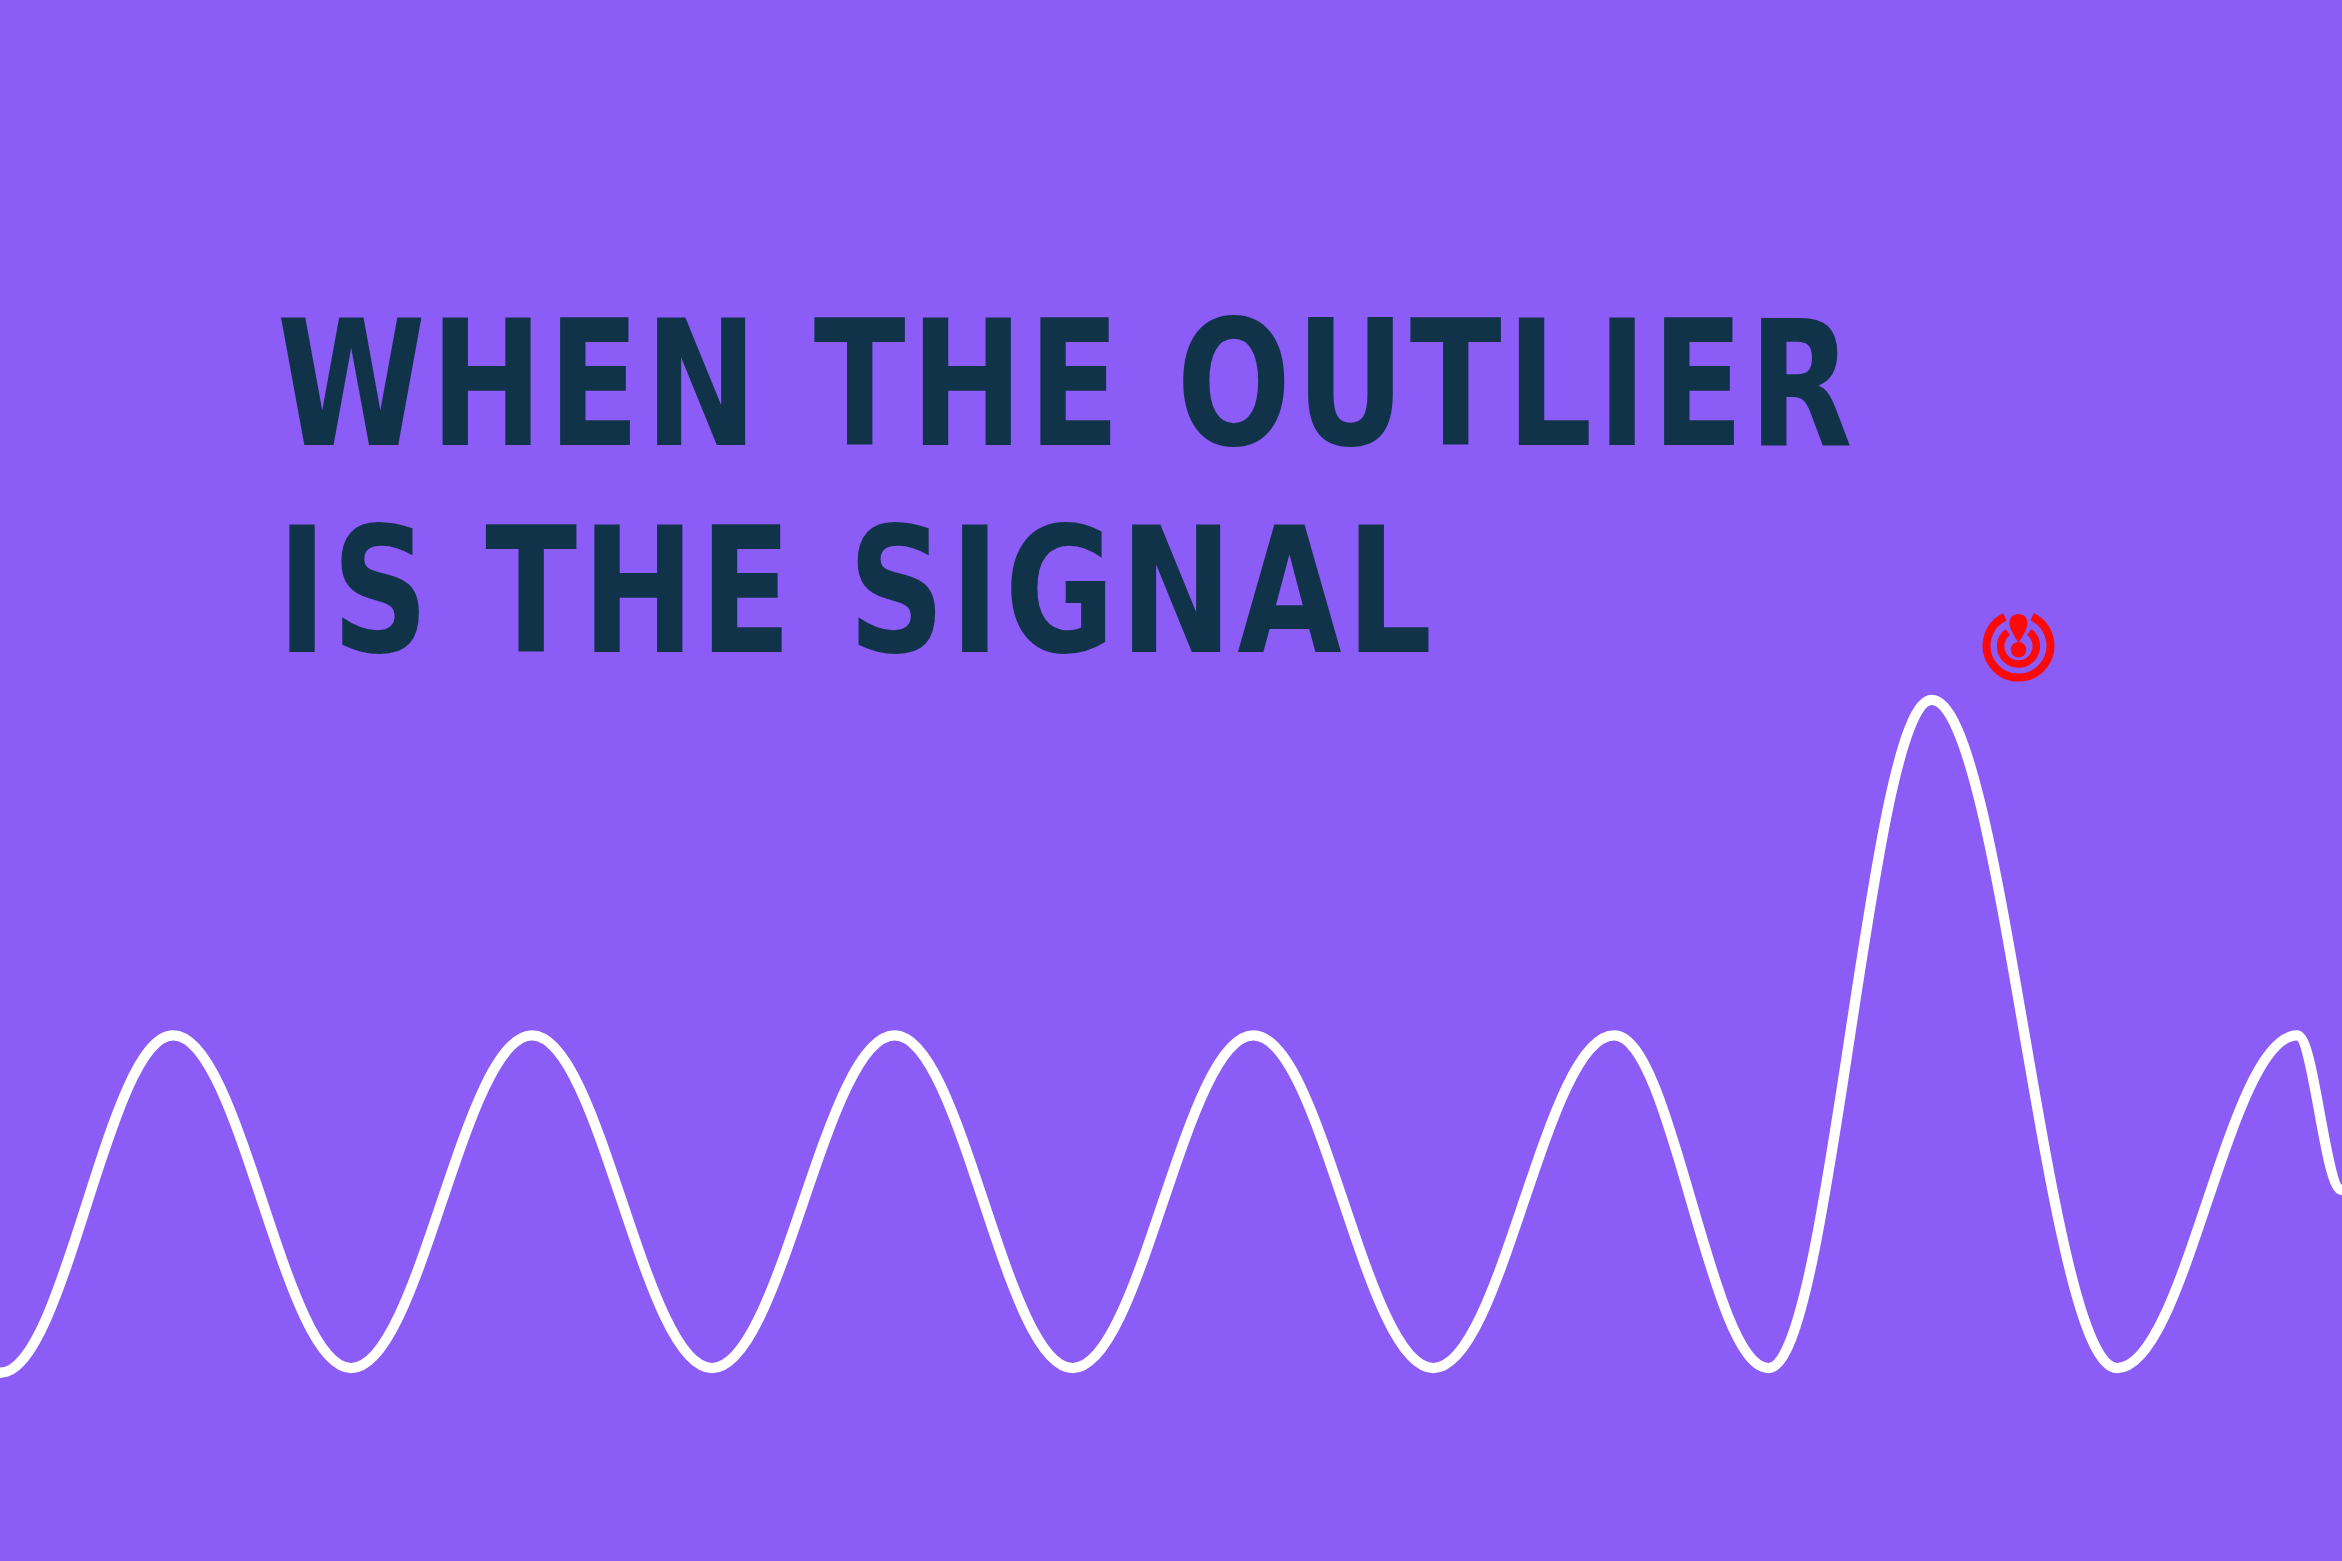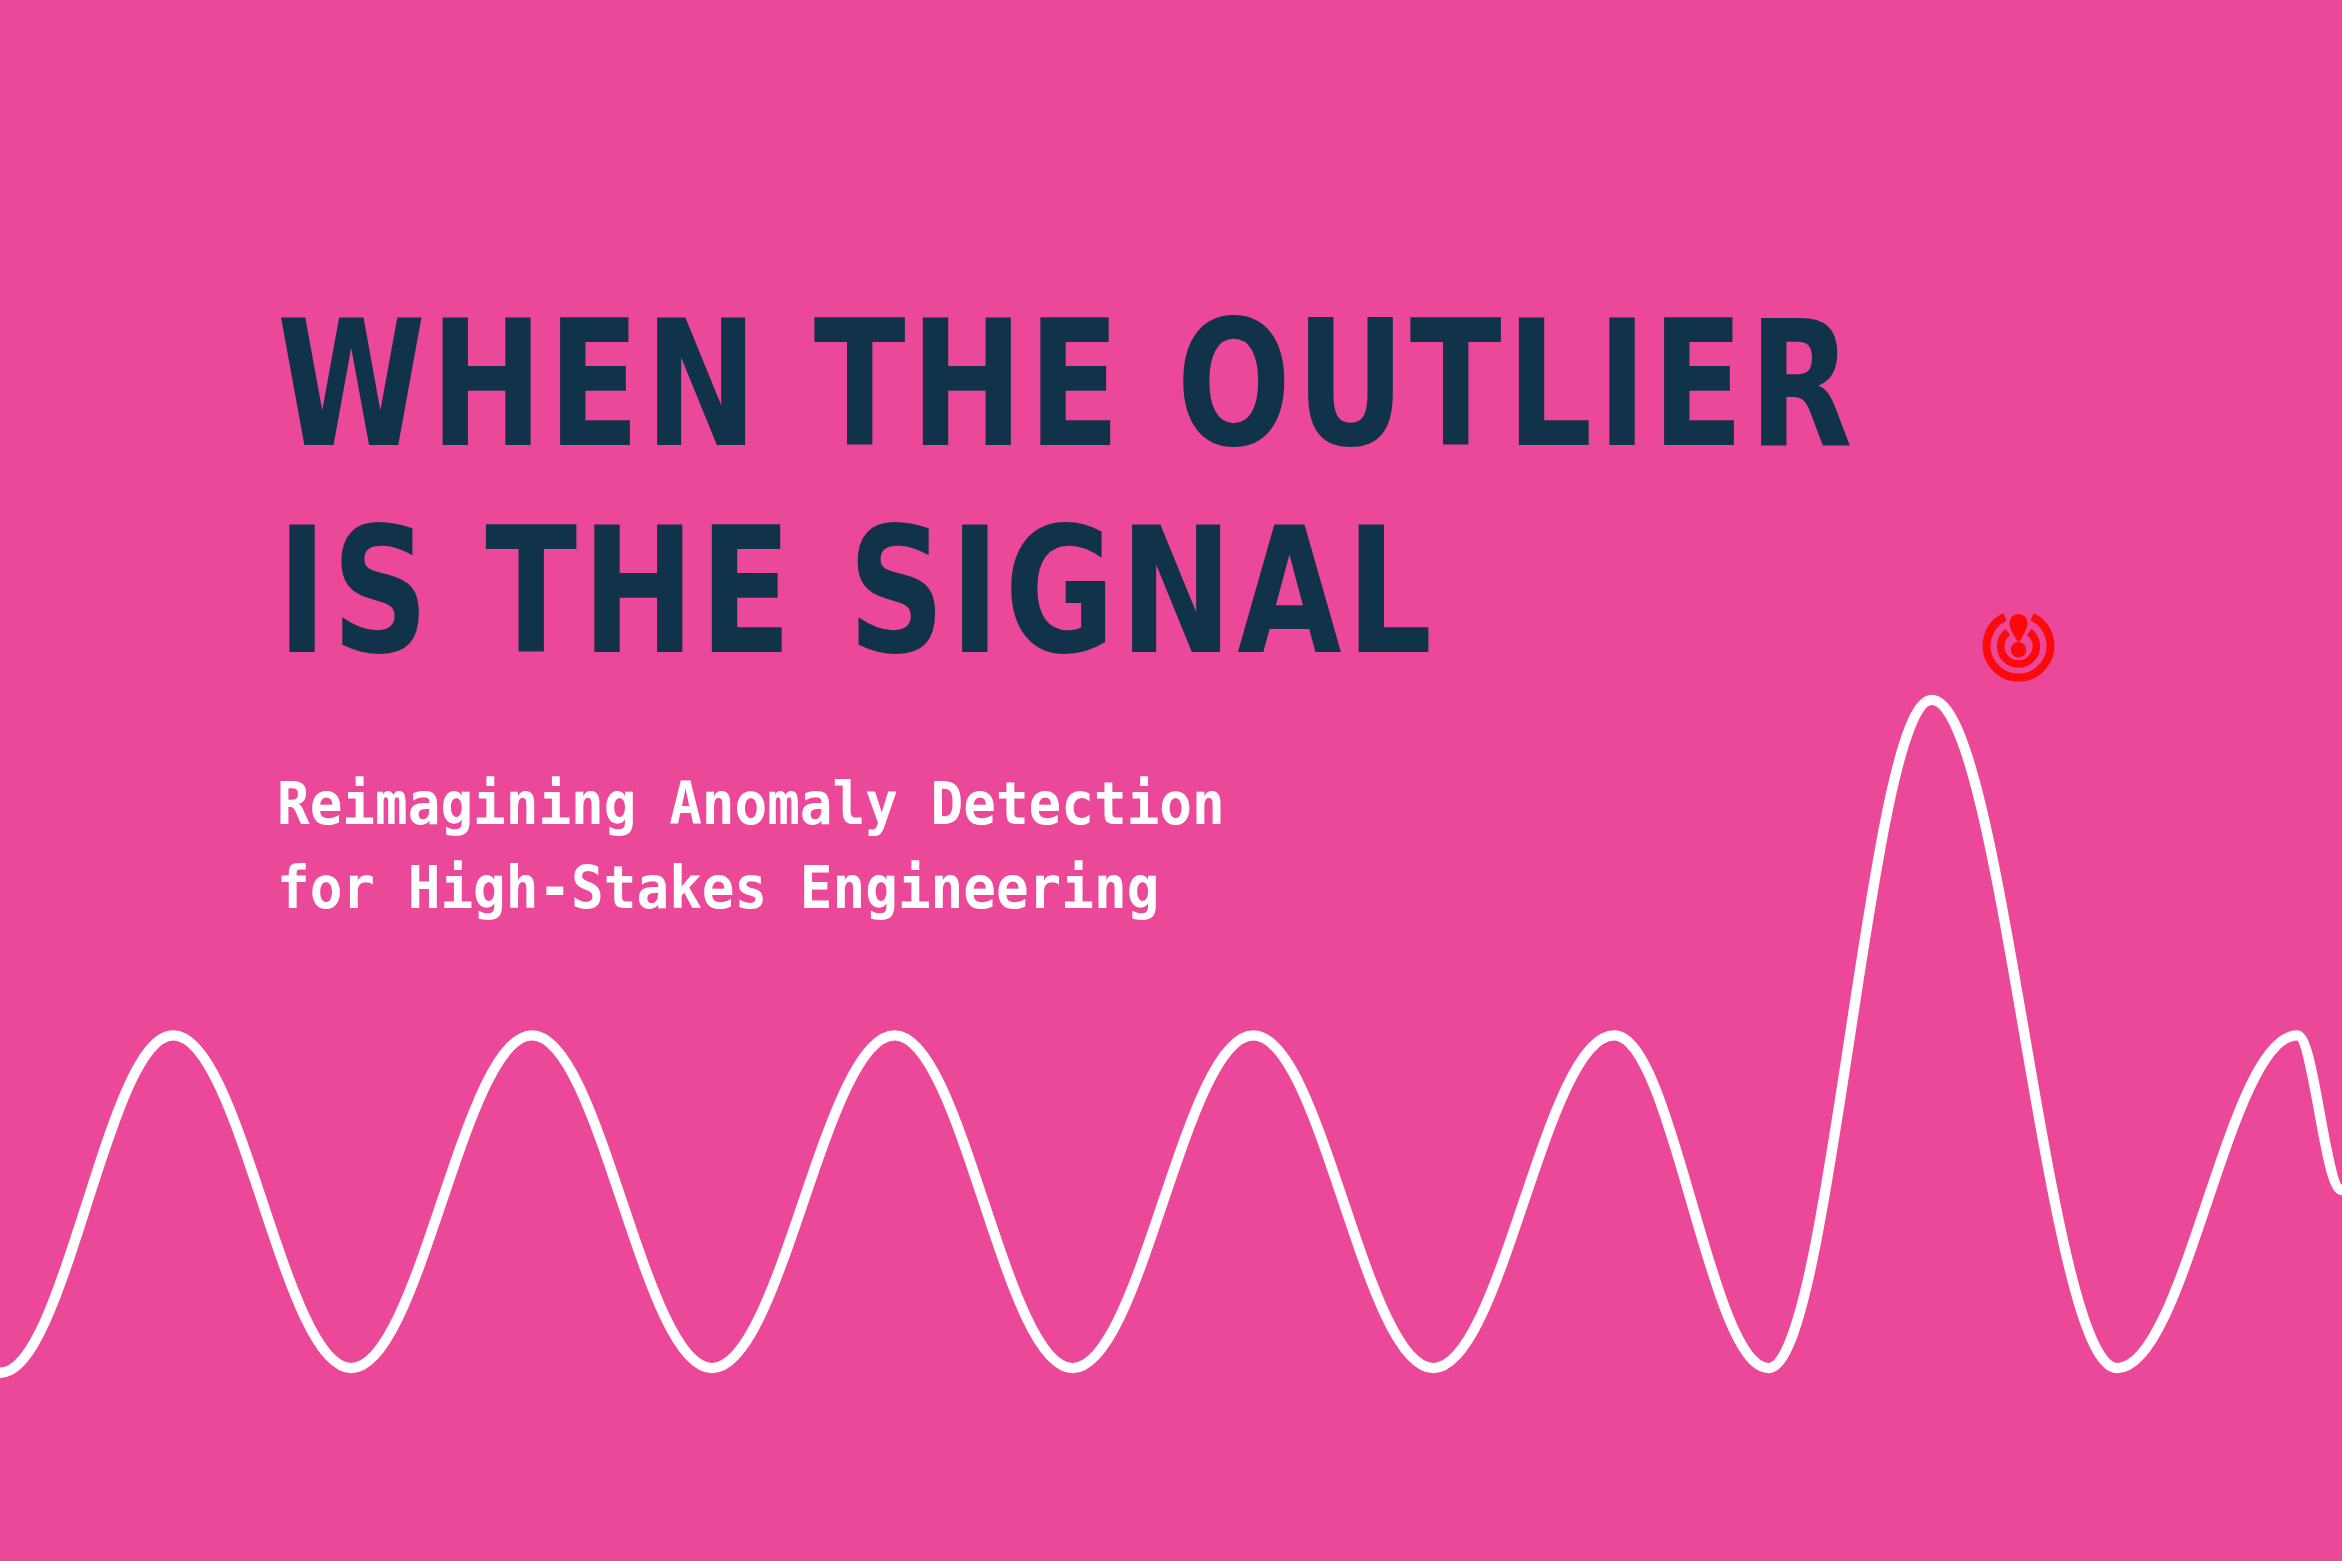--- a/index.html
+++ b/index.html
@@ -70,21 +70,21 @@
     position: absolute;
     left: 1980px;
     top: 607px;
     width: 77px;
     height: 77px;
   }
 </style>
 </head>
 <body>
 
-<div id="poster" style="background: #ec4899;">
+<div id="poster" style="background: #8b5cf6;">
 
   <svg id="wave-layer" viewBox="0 0 2500 1667" preserveAspectRatio="none" xmlns="http://www.w3.org/2000/svg">
     <path id="wave-path" fill="none" stroke="#FFFFFF" stroke-width="11" stroke-linecap="round" stroke-linejoin="round" d="M 0 1465 C 70.30 1465.00, 114.70 1105.00, 185.00 1105.00 C 257.20 1105.00, 302.80 1460.00, 375.00 1460.00 C 448.34 1460.00, 494.66 1105.00, 568.00 1105.00 C 640.96 1105.00, 687.04 1460.00, 760.00 1460.00 C 834.10 1460.00, 880.90 1105.00, 955.00 1105.00 C 1027.20 1105.00, 1072.80 1460.00, 1145.00 1460.00 C 1218.34 1460.00, 1264.66 1105.00, 1338.00 1105.00 C 1410.96 1105.00, 1457.04 1460.00, 1530.00 1460.00 C 1603.34 1460.00, 1649.66 1105.00, 1723.00 1105.00 C 1785.70 1105.00, 1825.30 1460.00, 1888.00 1460.00 C 1954.12 1460.00, 1995.88 747.00, 2062.00 747.00 C 2137.24 747.00, 2184.76 1460.00, 2260.00 1460.00 C 2332.96 1460.00, 2379.04 1105.00, 2452.00 1105.00 C 2470.24 1105.00, 2481.76 1270.00, 2500.00 1270.00"></path>
   </svg>
 
   <svg id="anomaly-icon" viewBox="0 0 82 82" xmlns="http://www.w3.org/2000/svg">
 
     <path d="M 26.5 10.4 A 34 34 0 1 0 55.5 10.4" fill="none" stroke="#FA0A0A" stroke-width="8.5" stroke-linecap="butt"></path>
 
     <path d="M 29.6 26.5 A 19 19 0 1 0 52.4 26.5" fill="none" stroke="#FA0A0A" stroke-width="8"></path>
@@ -94,20 +94,16 @@
     <path d="M 41 7.5
              C 46.6 7.5 50.6 11.6 50.6 17.0
              C 50.6 22.8 45.6 31.0 41 38.0
              C 36.4 31.0 31.4 22.8 31.4 17.0
              C 31.4 11.6 35.4 7.5 41 7.5 Z" fill="#FA0A0A"></path>
   </svg>
 
   <div id="text-block">
     <h1 class="headline" style="color: rgb(16, 51, 73);">WHEN THE OUTLIER</h1>
     <h1 class="headline" style="color: rgb(16, 51, 73);">IS THE SIGNAL</h1>
-    <div id="subhead-group">
-      <p class="subhead" style="color: rgb(255, 255, 255);">Reimagining Anomaly Detection</p>
-      <p class="subhead" style="color: rgb(255, 255, 255);">for High-Stakes Engineering</p>
-    </div>
   </div>
 
 </div>
 
 
 </body></html>

